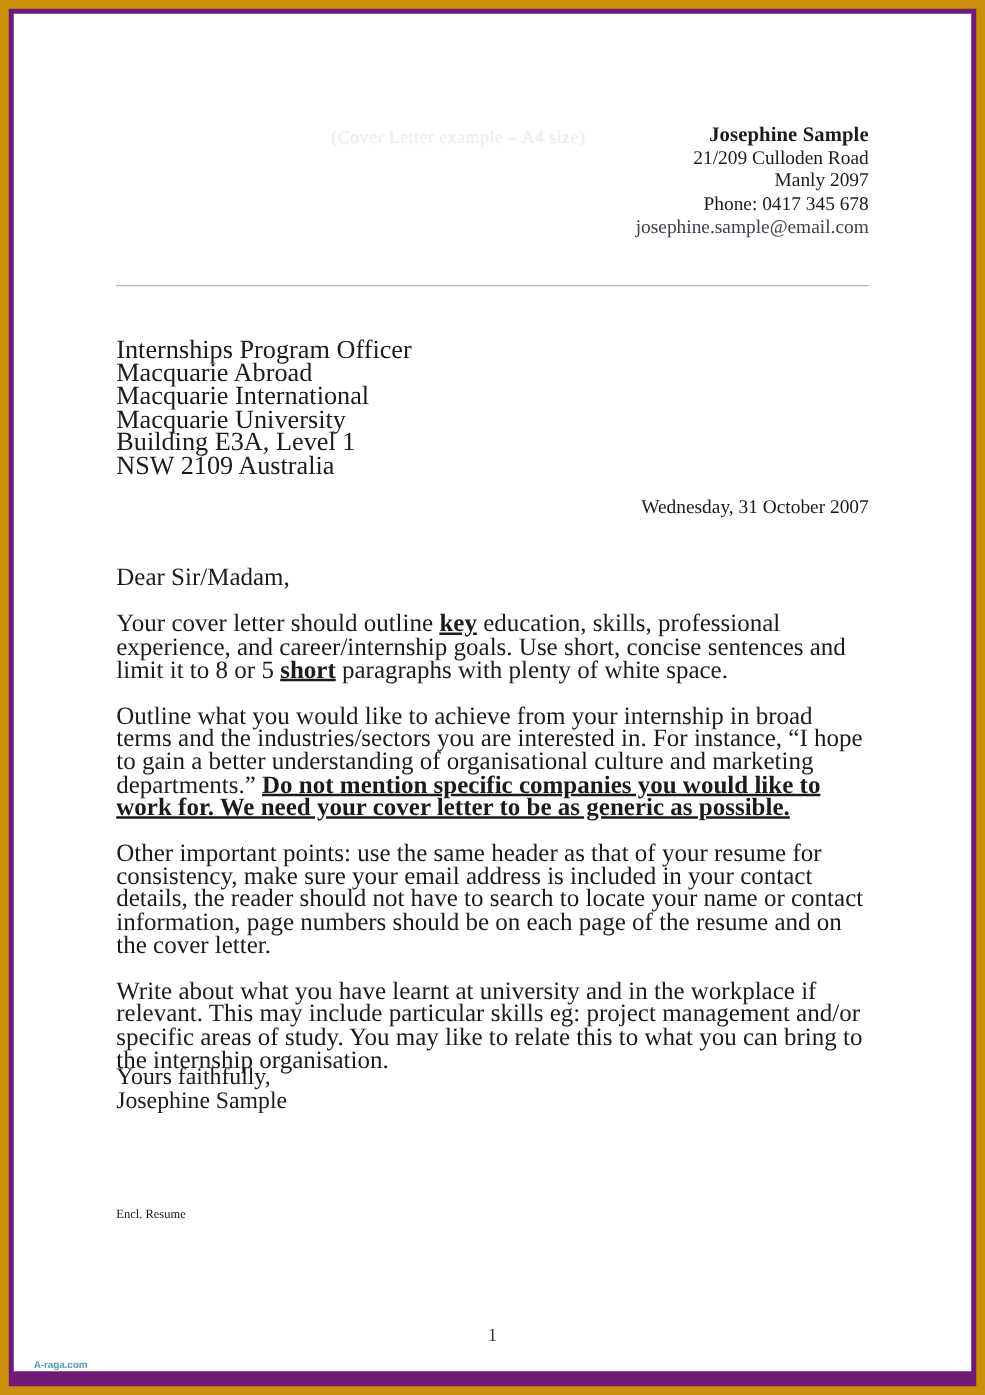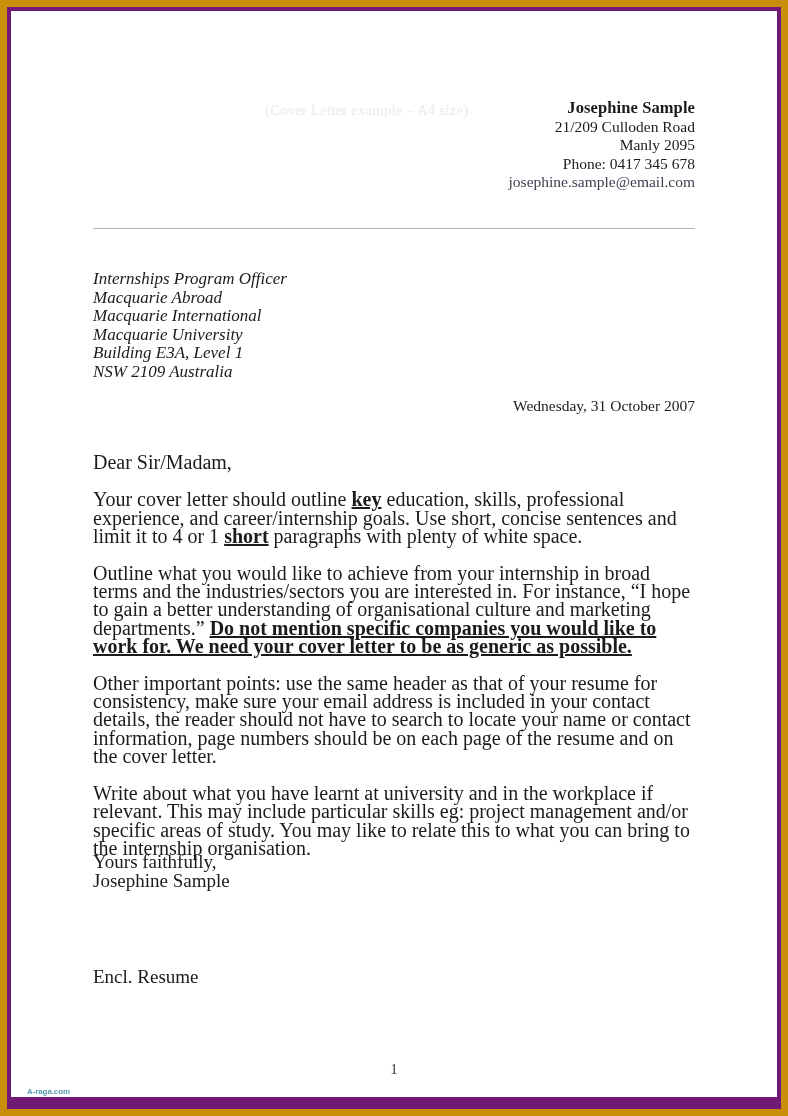--- a/index.html
+++ b/index.html
@@ -75,23 +75,22 @@
     top: 217px;
     height: 1px;
     background: #b4b4b4;
   }
 
   
   .recipient-block {
     position: absolute;
     left: 0;
     top: 259px;
-    font-size: 17px;
+    font-size: 21px;
     line-height: 18.6px;
-    font-style: italic;
   }
   .date-line {
     position: absolute;
     right: 0;
     top: 386px;
     font-size: 15.5px;
     text-align: left;
     white-space: nowrap;
   }
 
@@ -114,21 +113,21 @@
     position: absolute;
     left: 0;
     top: 842px;
     font-size: 19px;
     line-height: 18.6px;
   }
   .encl-line {
     position: absolute;
     left: 0;
     top: 955px;
-    font-size: 19px;
+    font-size: 10px;
   }
 
   
   .page-number {
     position: absolute;
     left: 0;
     right: 0;
     top: 1050px;
     text-align: center;
     font-size: 15px;
@@ -153,21 +152,21 @@
   <div id="page-sheet">
 
     <div class="doc-body">
 
       <div class="header-zone">
         <div class="watermark-note">(Cover Letter example – A4 size)</div>
 
         <div class="sender-block">
           <div class="sender-name">Josephine Sample</div>
           <div>21/209 Culloden Road</div>
-          <div>Manly 2095</div>
+          <div>Manly 2097</div>
           <div>Phone: 0417 345 678</div>
           <div class="sender-email">josephine.sample@email.com</div>
         </div>
       </div>
 
       <div class="header-rule"></div>
 
       <div class="recipient-block">
         <div>Internships Program Officer</div>
         <div>Macquarie Abroad</div>
@@ -175,21 +174,21 @@
         <div>Macquarie University</div>
         <div>Building E3A, Level 1</div>
         <div>NSW 2109 Australia</div>
       </div>
 
       <div class="date-line">Wednesday, 31 October 2007</div>
 
       <div class="letter-body">
         <p class="salutation">Dear Sir/Madam,</p>
 
-        <p class="para"><span>Your cover letter should outline </span><b>key</b><span> education, skills, professional experience, and career/internship goals. Use short, concise sentences and limit it to 4 or 1 </span><b>short</b><span> paragraphs with plenty of white space.</span></p>
+        <p class="para"><span>Your cover letter should outline </span><b>key</b><span> education, skills, professional experience, and career/internship goals. Use short, concise sentences and limit it to 8 or 5 </span><b>short</b><span> paragraphs with plenty of white space.</span></p>
 
         <p class="para"><span>Outline what you would like to achieve from your internship in broad terms and the industries/sectors you are interested in. For instance, “I hope to gain a better understanding of organisational culture and marketing departments.” </span><b>Do not mention specific companies you would like to work for. We need your cover letter to be as generic as possible.</b></p>
 
         <p class="para">Other important points: use the same header as that of your resume for consistency, make sure your email address is included in your contact details, the reader should not have to search to locate your name or contact information, page numbers should be on each page of the resume and on the cover letter.</p>
 
         <p class="para">Write about what you have learnt at university and in the workplace if relevant. This may include particular skills eg: project management and/or specific areas of study. You may like to relate this to what you can bring to the internship organisation.</p>
 
       </div>
 
       <div class="closing-block">

